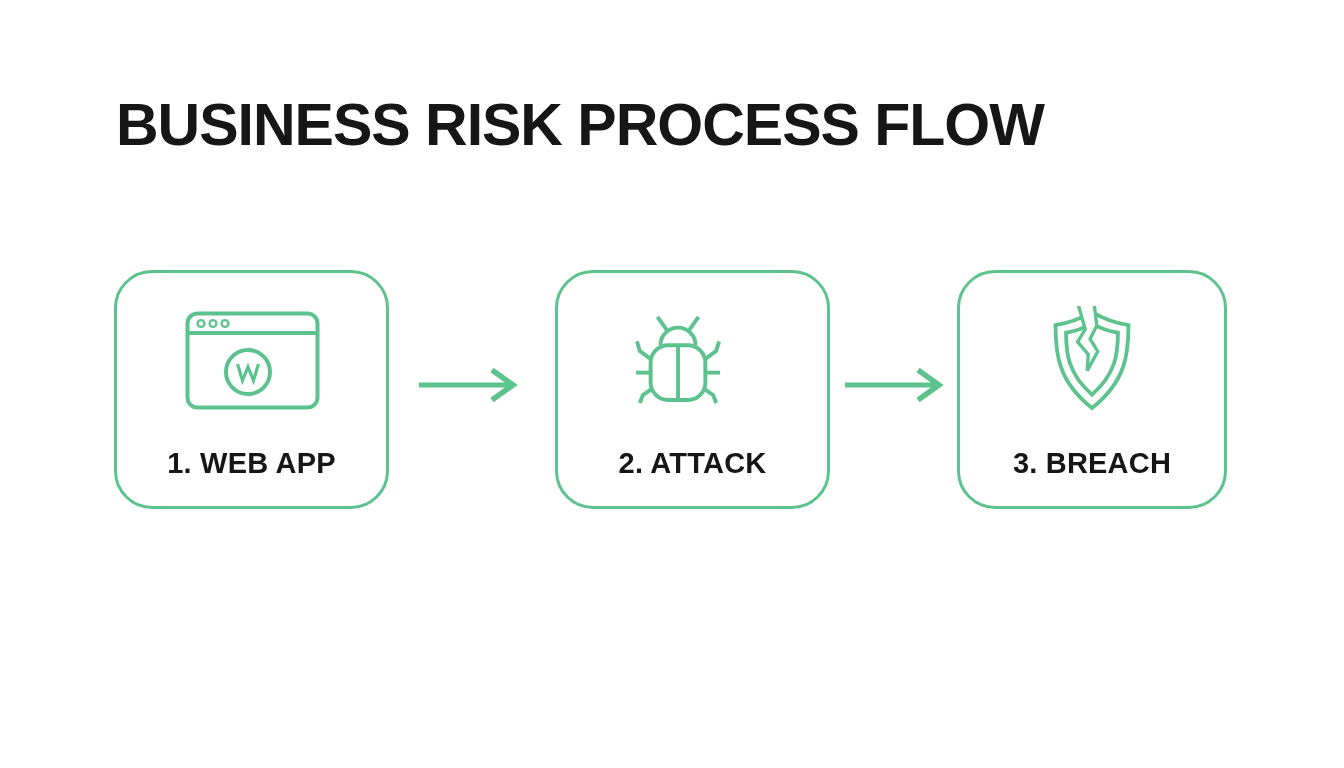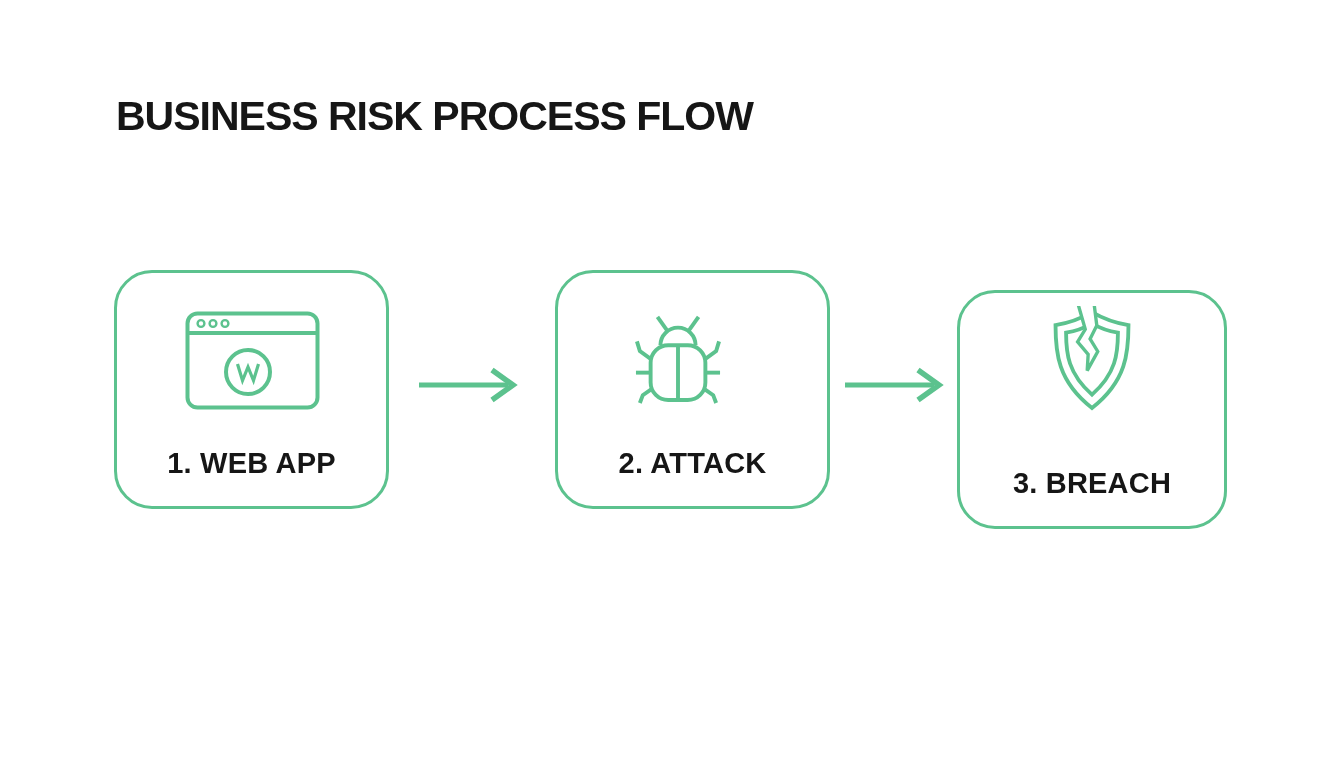--- a/index.html
+++ b/index.html
@@ -12,39 +12,39 @@
   body{
     background:var(--bg);
     font-family:"Liberation Sans","DejaVu Sans",sans-serif;
     position:relative;
   }
   .canvas{position:absolute;inset:0;}
 
   .page-title{
     position:absolute;
     left:116px;top:96px;
-    font-size:41px;
+    font-size:59px;
     font-weight:bold;
     letter-spacing:-1px;
     color:var(--ink);
     line-height:1;
     white-space:nowrap;
   }
 
   .step-box{
     position:absolute;
     top:270px;
     width:275px;height:239px;
     border:3.5px solid var(--accent);
     border-radius:38px;
     background:transparent;
   }
   .step-box.s1{left:114px;}
   .step-box.s2{left:555px;}
-  .step-box.s3{left:957px;width:270px;margin-top:20px;}
+  .step-box.s3{left:957px;width:270px;}
 
   .step-label{
     position:absolute;
     left:0;right:0;
     top:174px;
     text-align:center;
     font-size:29px;
     font-weight:bold;
     letter-spacing:0.2px;
     color:var(--ink);

